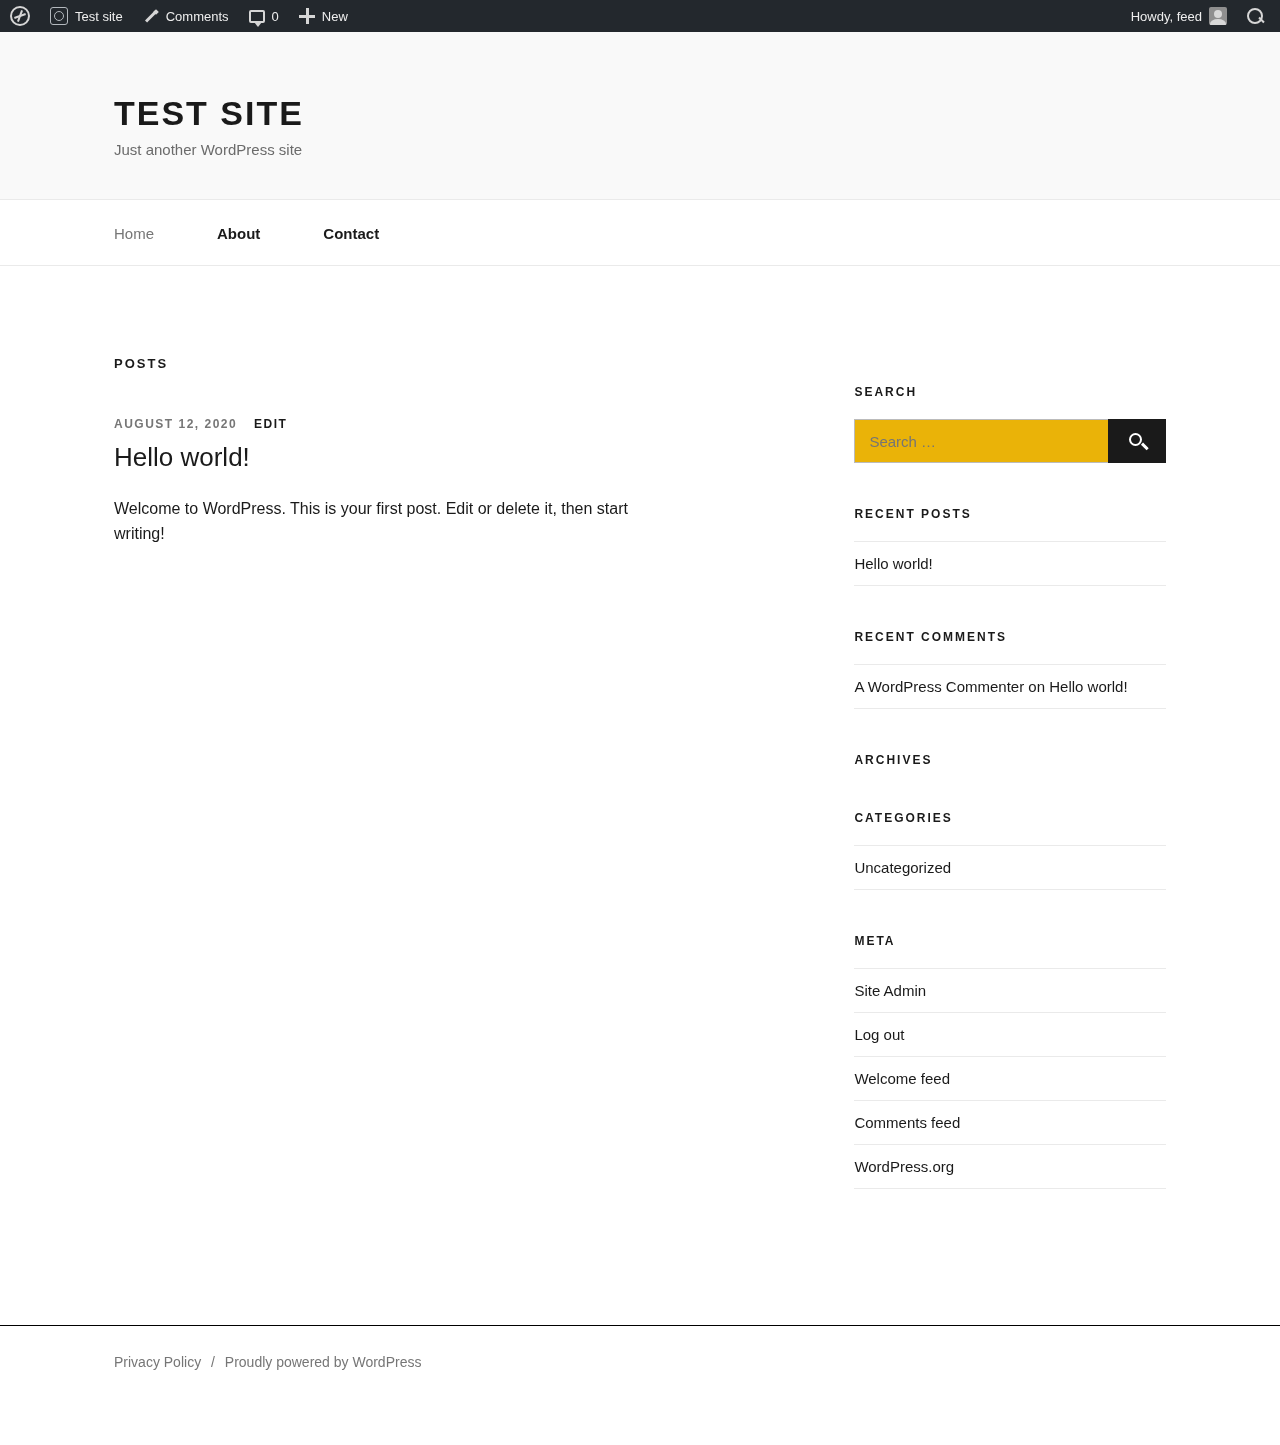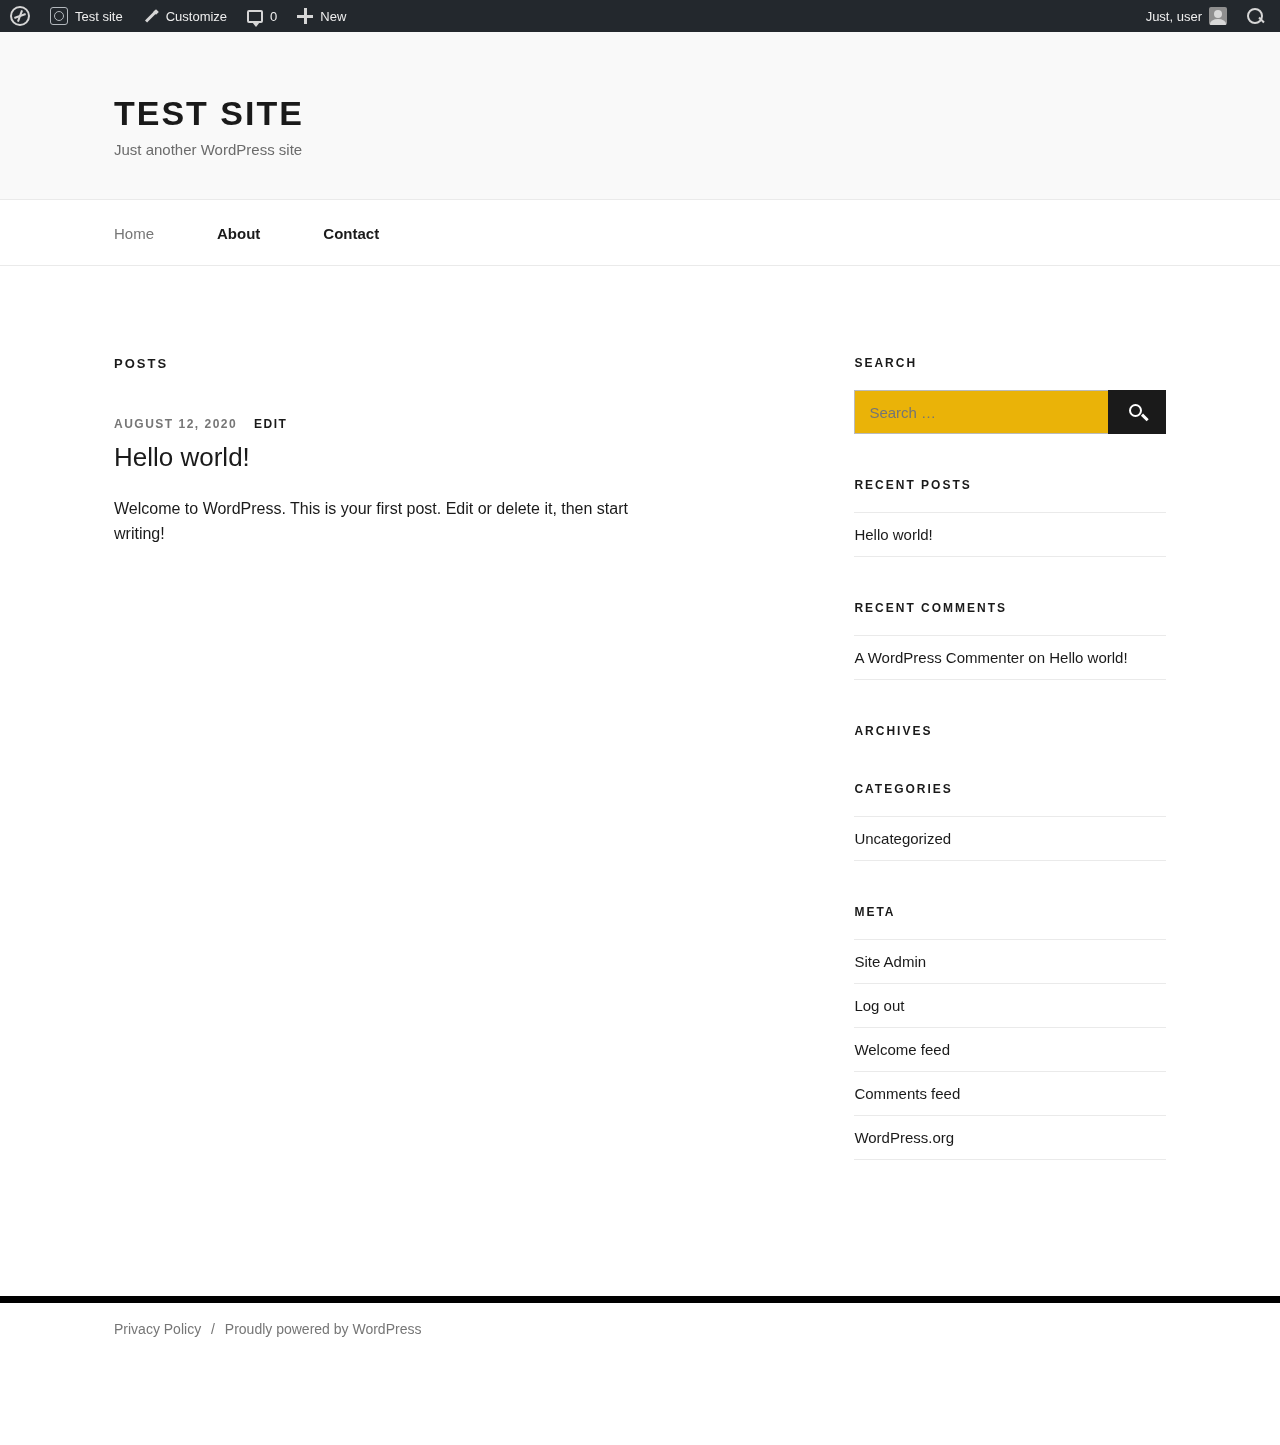--- a/index.html
+++ b/index.html
@@ -198,20 +198,21 @@
     font-size: 16px;
     line-height: 1.6;
     margin: 0;
     color: #1a1a1a;
   }
 
   
   .sidebar {
     width: 326px;
     margin-left: 186px;
+    margin-top: 29px;
   }
   .widget { margin-bottom: 44px; }
   .widget-title {
     font-size: 12px;
     letter-spacing: 2px;
     font-weight: bold;
     text-transform: uppercase;
     margin: 0 0 20px 0;
     color: #1a1a1a;
   }
@@ -252,23 +253,23 @@
     font-size: 15px;
     color: #1a1a1a;
   }
   .widget ul li:first-child {
     border-top: 1px solid #eaeaea;
   }
   .widget ul li a { color: #1a1a1a; text-decoration: none; }
 
   
   .site-footer {
-    border-top: 7px solid #000000;
+    border-top: 1px solid #000000;
     margin-top: 92px;
-    padding: 18px 0;
+    padding: 28px 0;
   }
   .footer-inner {
     font-size: 14px;
     color: #767676;
     padding-left: 0;
   }
   .footer-inner a { color: #767676; text-decoration: none; }
   .sep { margin: 0 6px; }
 </style>
 </head>
@@ -278,34 +279,34 @@
   <div class="ab-left">
     <a class="ab-item" href="#">
       <span class="wp-logo"></span>
     </a>
     <a class="ab-item" href="#">
       <span class="site-icon"></span>
       <span>Test site</span>
     </a>
     <a class="ab-item" href="#">
       <span class="pencil-icon"></span>
-      <span>Customize</span>
+      <span>Comments</span>
     </a>
     <a class="ab-item" href="#">
       <span class="comment-icon"></span>
       <span>0</span>
     </a>
     <a class="ab-item" href="#">
       <span class="plus-icon"></span>
       <span>New</span>
     </a>
   </div>
   <div class="ab-right">
     <a class="ab-item" href="#">
-      <span>Just, user</span>
+      <span>Howdy, feed</span>
       <span class="avatar"></span>
     </a>
     <a class="ab-item" href="#">
       <span class="ab-search-icon"></span>
     </a>
   </div>
 </div>
 
 <header class="site-header">
   <div class="wrap">

